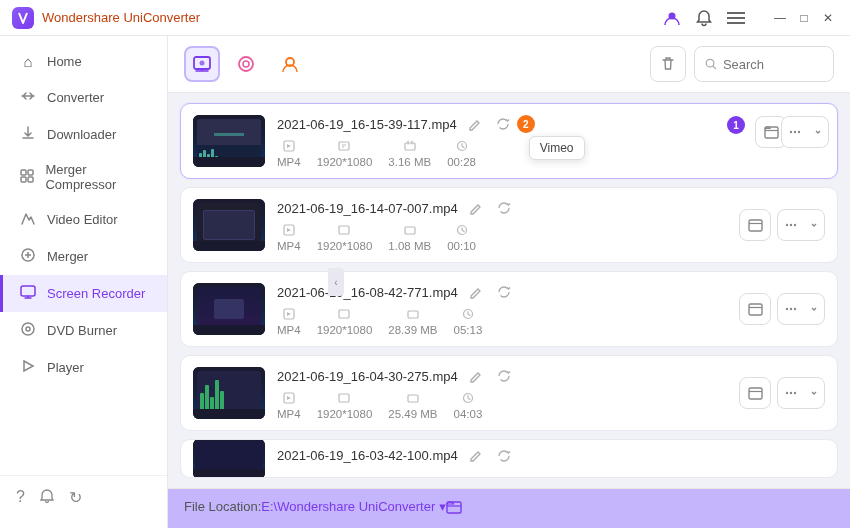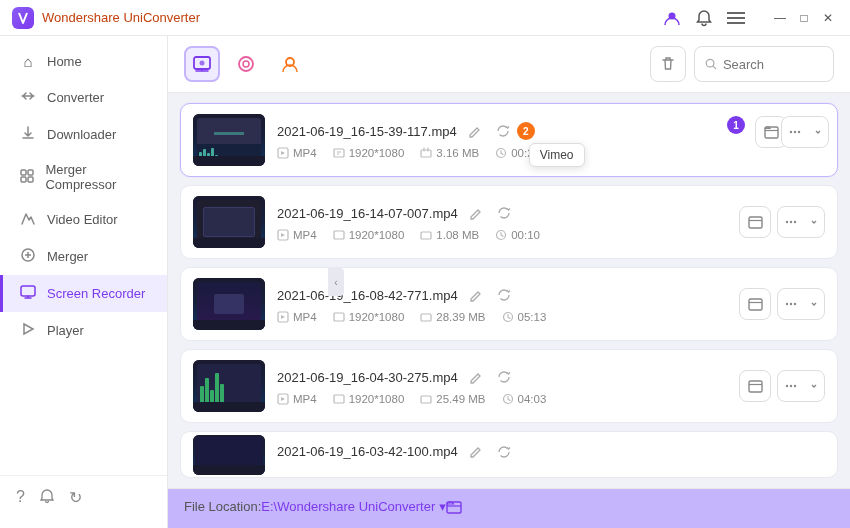--- a/index.html
+++ b/index.html
@@ -214,21 +214,21 @@
       box-shadow: 0 2px 8px rgba(0,0,0,0.12);
       top: 22px;
       left: 36px;
       white-space: nowrap;
       z-index: 20;
     }
     .file-meta {
       display: flex; align-items: center; gap: 16px;
       font-size: 11.5px; color: #888;
     }
-    .meta-item { display: flex; align-items: center; gap: 4px; }
+    .meta-item { display: flex; align-items: center; gap: 4px; flex-direction: column; }
     .file-actions {
       display: flex; align-items: center; gap: 6px; flex-shrink: 0;
     }
     .action-btn {
       width: 32px; height: 32px;
       border: 1px solid #ddd;
       border-radius: 8px;
       background: #fff;
       cursor: pointer;
       display: flex; align-items: center; justify-content: center;
@@ -372,20 +372,29 @@
         <svg width="16" height="16" viewBox="0 0 16 16" fill="none">
             <rect x="1" y="2" width="14" height="10" rx="2" stroke="#7c3aed" stroke-width="1.5"></rect>
             <path d="M5 14h6M8 12v2" stroke="#7c3aed" stroke-width="1.5" stroke-linecap="round"></path>
           </svg>
       </span>
       <span>Screen Recorder</span>
     </div>
     <div class="sidebar-item">
       <span class="sidebar-icon">
         <svg width="16" height="16" viewBox="0 0 16 16" fill="none">
+            <circle cx="8" cy="8" r="6" stroke="#888" stroke-width="1.5"></circle>
+            <circle cx="8" cy="8" r="2" stroke="#888" stroke-width="1.5"></circle>
+          </svg>
+      </span>
+      <span>DVD Burner</span>
+    </div>
+    <div class="sidebar-item">
+      <span class="sidebar-icon">
+        <svg width="16" height="16" viewBox="0 0 16 16" fill="none">
             <path d="M4 3l9 5-9 5V3z" stroke="#888" stroke-width="1.5" fill="none"></path>
           </svg>
       </span>
       <span>Player</span>
     </div>
     <div class="sidebar-bottom">
       <span class="sidebar-bottom-icon">?</span>
       <span class="sidebar-bottom-icon">
         <svg width="16" height="16" viewBox="0 0 16 16" fill="none">
             <path d="M8 2a5 5 0 0 0-5 5v3l-1 2h12l-1-2V7a5 5 0 0 0-5-5z" stroke="#888" stroke-width="1.3" fill="none"></path>

